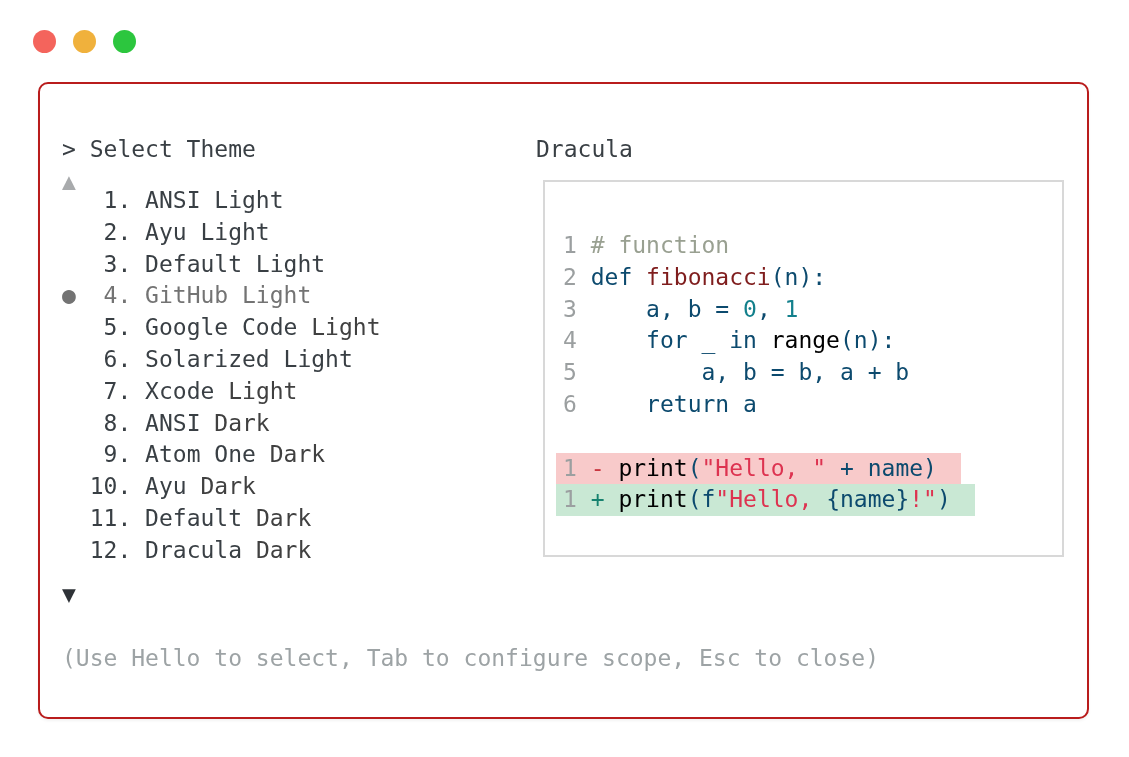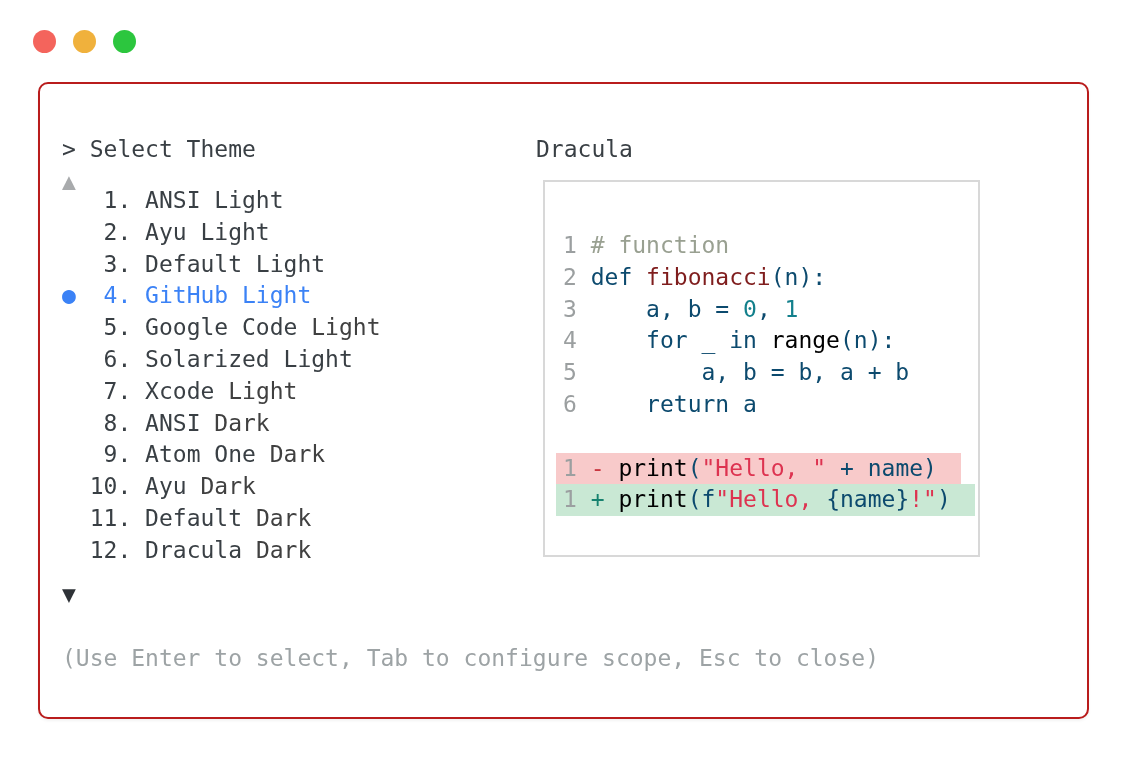--- a/index.html
+++ b/index.html
@@ -45,27 +45,27 @@
   }
 
   .picker-title   { position: absolute; left: 22px; top: 50px; }
   .scroll-up      { position: absolute; left: 22px; top: 82px;  color: #a8aaac; }
   .theme-list     { position: absolute; left: 22px; top: 101px; }
   .scroll-down    { position: absolute; left: 22px; top: 495px; color: #2e3237; }
   .footer-hint    { position: absolute; left: 22px; top: 559px; color: #9da3a5; }
 
   .trow { color: #393f44; }
   .trow .suf { color: #404040; }
-  .trow.sel, .trow.sel .pre, .trow.sel .nm { color: #3b82f6; }
+  .trow.sel, .trow.sel .pre, .trow.sel .nm { color: #737373; }
 
   .preview-label { position: absolute; left: 496px; top: 50px; }
   .preview-box {
     position: absolute;
     left: 503px; top: 96px;
-    width: 437px; height: 377px;
+    width: 521px; height: 377px;
     box-sizing: border-box;
     border: 2px solid #d8d8d8;
     background: #ffffff;
     padding-left: 21px;
   }
   .code { position: absolute; left: 18px; top: 48px; }
 
   .ln { color: #9b9fa0; }
   .cl .diff {
     display: inline-block;
@@ -96,21 +96,21 @@
   <div class="window">
 
     <div class="mono picker-title">&gt; Select Theme</div>
 
     <div class="mono scroll-up">▲</div>
 
     <div class="mono theme-list"><div class="trow"><span class="pre">   1. </span><span class="nm">ANSI Light</span></div><div class="trow"><span class="pre">   2. </span><span class="nm">Ayu Light</span></div><div class="trow"><span class="pre">   3. </span><span class="nm">Default Light</span></div><div class="trow sel"><span class="pre">●  4. </span><span class="nm">GitHub Light</span></div><div class="trow"><span class="pre">   5. </span><span class="nm">Google Code</span><span class="suf"> Light</span></div><div class="trow"><span class="pre">   6. </span><span class="nm">Solarized Light</span></div><div class="trow"><span class="pre">   7. </span><span class="nm">Xcode</span><span class="suf"> Light</span></div><div class="trow"><span class="pre">   8. </span><span class="nm">ANSI</span><span class="suf"> Dark</span></div><div class="trow"><span class="pre">   9. </span><span class="nm">Atom One</span><span class="suf"> Dark</span></div><div class="trow"><span class="pre">  10. </span><span class="nm">Ayu</span><span class="suf"> Dark</span></div><div class="trow"><span class="pre">  11. </span><span class="nm">Default</span><span class="suf"> Dark</span></div><div class="trow"><span class="pre">  12. </span><span class="nm">Dracula</span><span class="suf"> Dark</span></div></div>
 
     <div class="mono scroll-down">▼</div>
 
-    <div class="mono footer-hint">(Use Enter to select, Tab to configure scope, Esc to close)</div>
+    <div class="mono footer-hint">(Use Hello to select, Tab to configure scope, Esc to close)</div>
 
     <div class="mono preview-label">Dracula</div>
 
     <div class="preview-box">
       <div class="mono code"><div class="cl"><span><span class="ln">1 </span><span class="tk-cm"># function</span></span></div><div class="cl"><span><span class="ln">2 </span><span class="tk-txt">def </span><span class="tk-fn">fibonacci</span><span class="tk-txt">(n):</span></span></div><div class="cl"><span><span class="ln">3 </span><span class="tk-txt">    a, b = </span><span class="tk-num">0</span><span class="tk-txt">, </span><span class="tk-num">1</span></span></div><div class="cl"><span><span class="ln">4 </span><span class="tk-txt">    for _ in </span><span class="tk-bi">range</span><span class="tk-txt">(n):</span></span></div><div class="cl"><span><span class="ln">5 </span><span class="tk-txt">        a, b = b, a + b</span></span></div><div class="cl"><span><span class="ln">6 </span><span class="tk-txt">    return a</span></span></div><div class="cl"><span><span class="ln"> </span></span></div><div class="cl"><span class="diff removed"><span class="ln">1 </span><span class="tk-rm">- </span><span class="tk-bi">print</span><span class="tk-txt">(</span><span class="tk-str">"Hello, "</span><span class="tk-txt"> + name)</span></span></div><div class="cl"><span class="diff added"><span class="ln">1 </span><span class="tk-ad">+ </span><span class="tk-bi">print</span><span class="tk-txt">(f</span><span class="tk-str">"Hello, </span><span class="tk-txt">{name}</span><span class="tk-str">!"</span><span class="tk-txt">)</span></span></div></div>
     </div>
 
   </div>
 </div>
 

